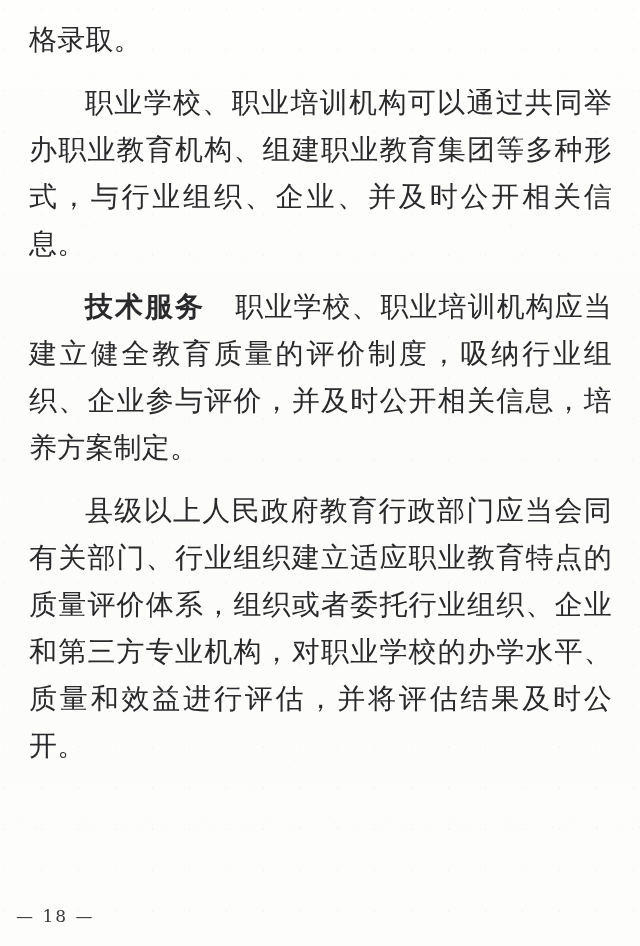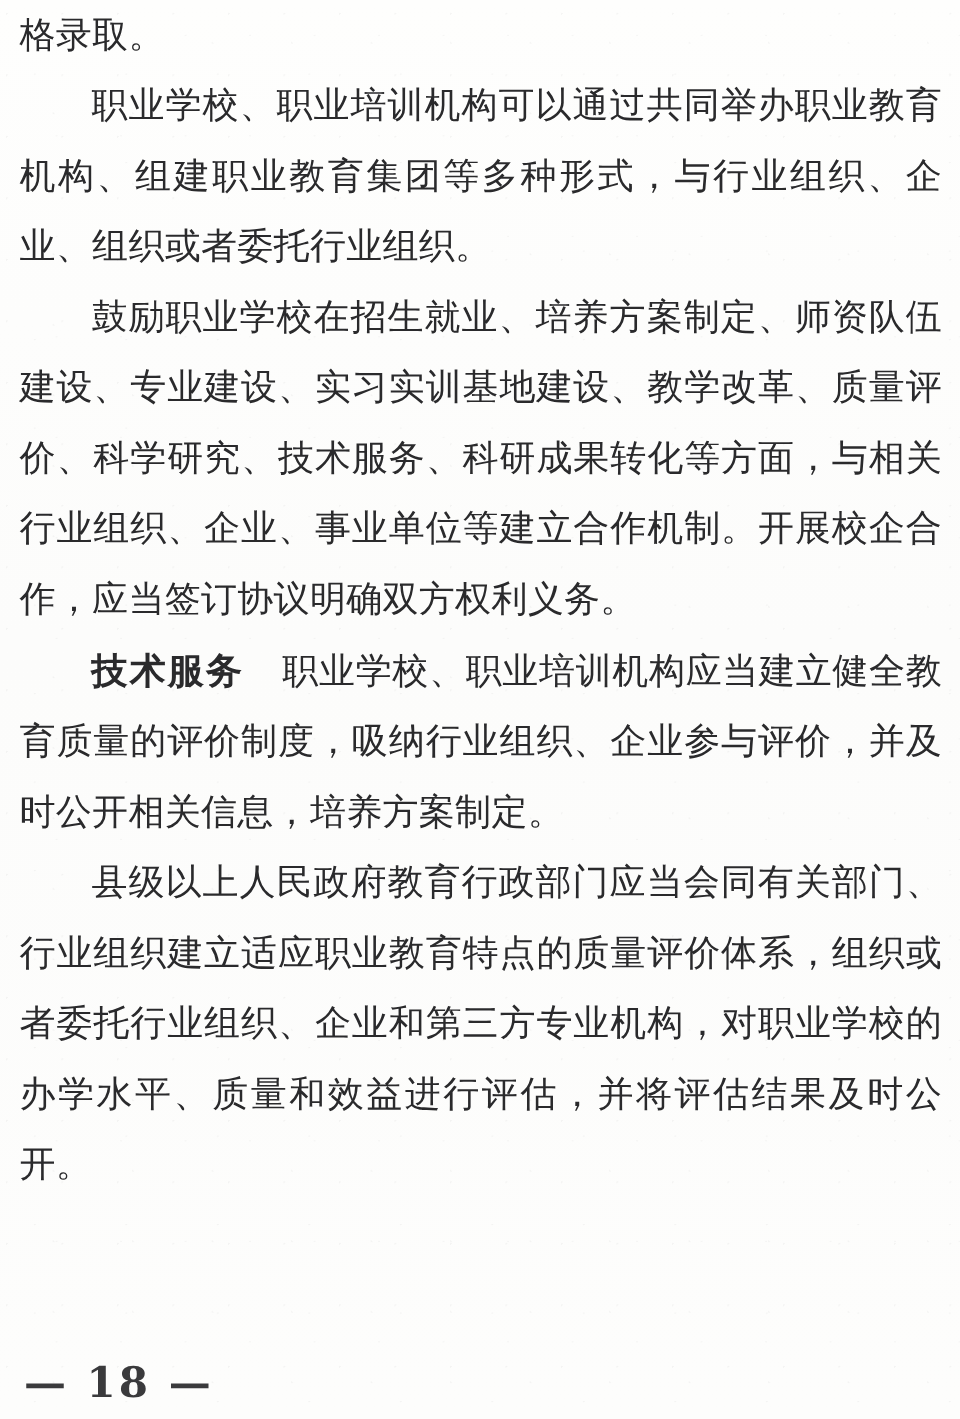--- a/index.html
+++ b/index.html
@@ -27,24 +27,24 @@
   }
 
   .text-column {
     position: absolute;
     left: 13px;
     top: 0px;
     width: 615px;
   }
 
   p.para {
-    margin: 0;
+    margin: 16px;
     padding: 0;
     font-family: "DejaVu Serif", "Liberation Serif", serif;
-    font-size: 24px;
+    font-size: 28px;
     line-height: 47px;
     color: #2a2a2c;
     text-align: justify;
     text-justify: inter-character;
     text-align-last: left;
     letter-spacing: 0.2px;
     -webkit-font-smoothing: antialiased;
   }
 
   p.para.indent {
@@ -62,27 +62,26 @@
   }
 
   .label-gap {
     display: inline-block;
     width: 1.05em;
   }
 
   .page-number {
     position: absolute;
     left: 16px;
-    bottom: 8px;
+    bottom: 20px;
     font-family: "DejaVu Serif", "Liberation Serif", serif;
-    font-size: 28px;
+    font-size: 17px;
     color: #3a3a3c;
     letter-spacing: 2px;
     white-space: nowrap;
-    font-weight: bold;
   }
 
   
   .grain {
     position: absolute;
     inset: 0;
     pointer-events: none;
     opacity: 0.035;
     background-image:
       radial-gradient(circle at 12% 22%, #000 0.6px, transparent 0.7px),
@@ -95,23 +94,22 @@
 </head>
 <body>
 
 <div class="page">
 
   <div class="text-column">
 
     <p class="para cont">格录取。</p>
 
 
-    <p class="para indent">职业学校、职业培训机构可以通过共同举办职业教育机构、组建职业教育集团等多种形式，与行业组织、企业、组织或者委托行业组织。</p>
+    <p class="para indent">职业学校、职业培训机构可以通过共同举办职业教育机构、组建职业教育集团等多种形式，与行业组织、企业、并及时公开相关信息。</p>
 
-    <p class="para indent">鼓励职业学校在招生就业、培养方案制定、师资队伍建设、专业建设、实习实训基地建设、教学改革、质量评价、科学研究、技术服务、科研成果转化等方面，与相关行业组织、企业、事业单位等建立合作机制。开展校企合作，应当签订协议明确双方权利义务。</p>
 
     <p class="para indent">
       <span class="article-label">技术服务</span><span class="label-gap"></span><span>职业学校、职业培训机构应当建立健全教育质量的评价制度，吸纳行业组织、企业参与评价，并及时公开相关信息，培养方案制定。</span>
     </p>
 
     <p class="para indent">县级以上人民政府教育行政部门应当会同有关部门、行业组织建立适应职业教育特点的质量评价体系，组织或者委托行业组织、企业和第三方专业机构，对职业学校的办学水平、质量和效益进行评估，并将评估结果及时公开。</p>
 
   </div>
 
   <div class="page-number">— 18 —</div>

